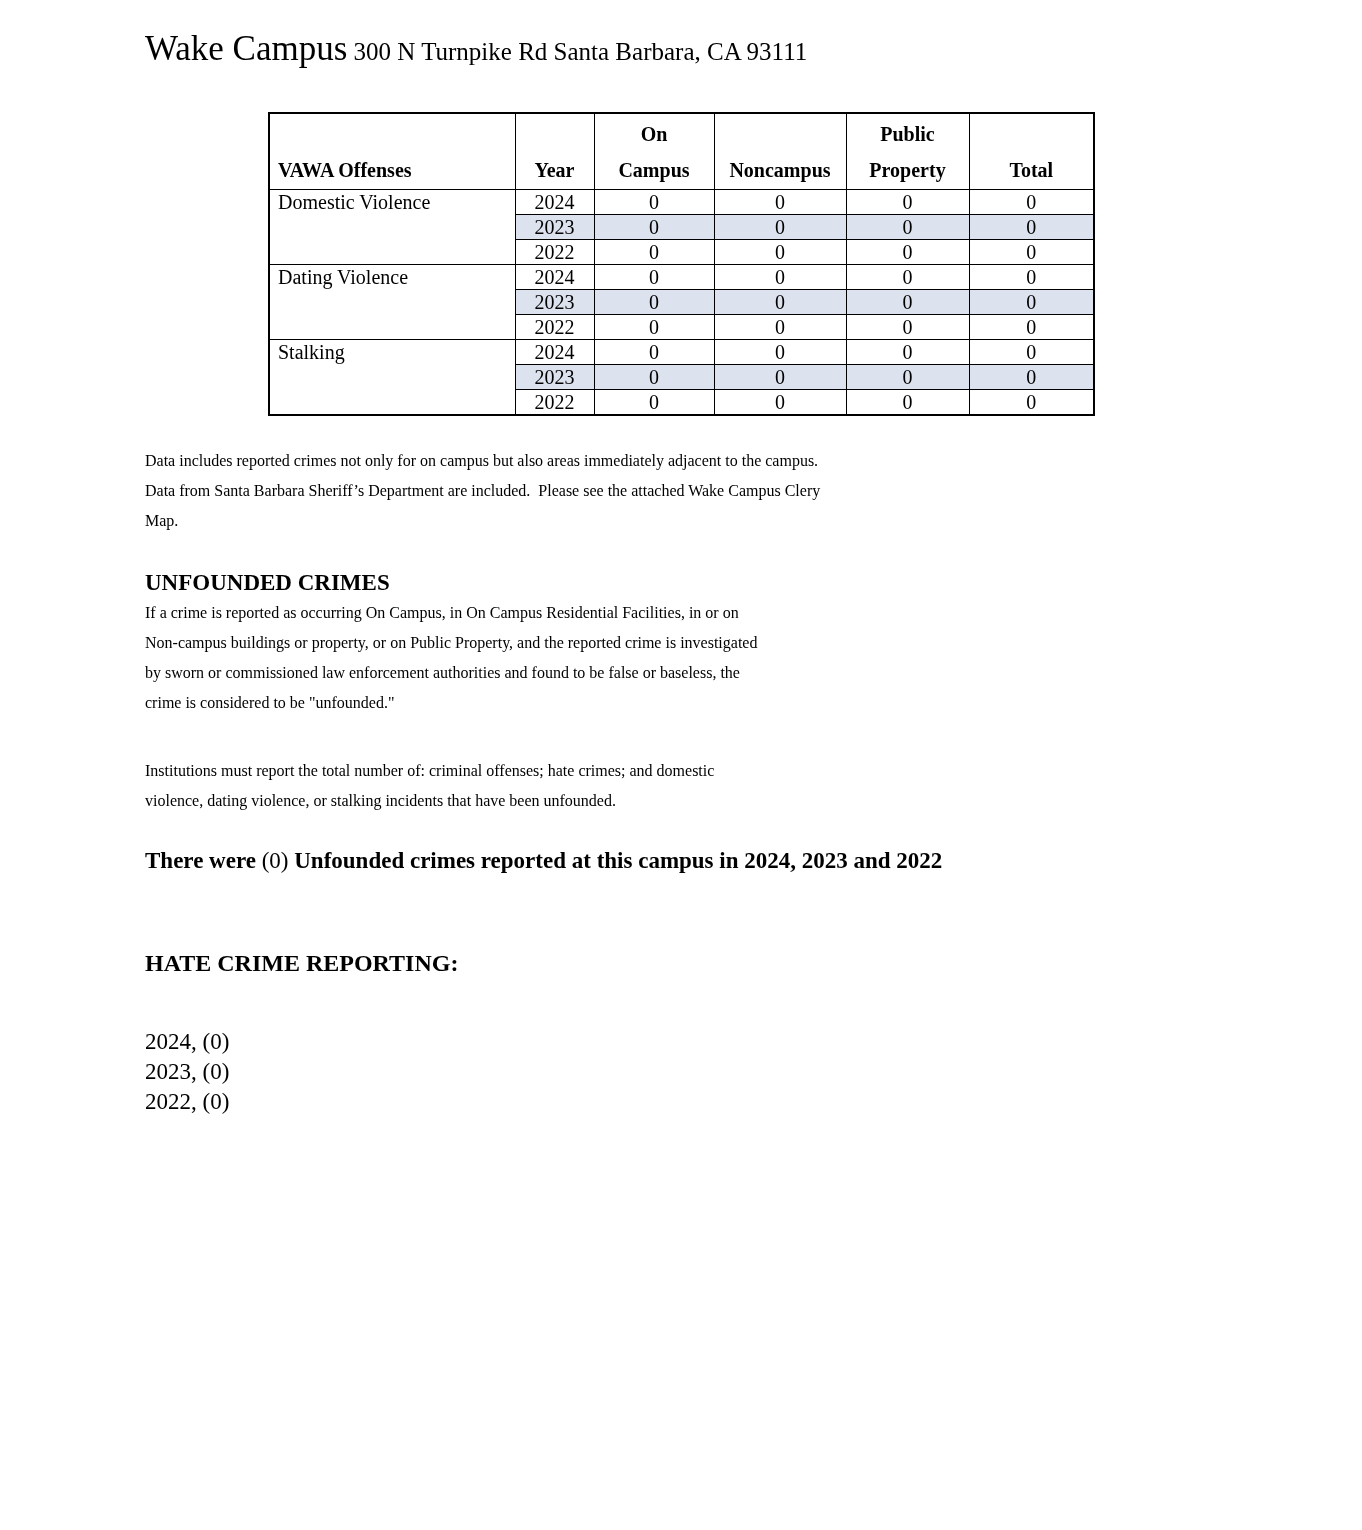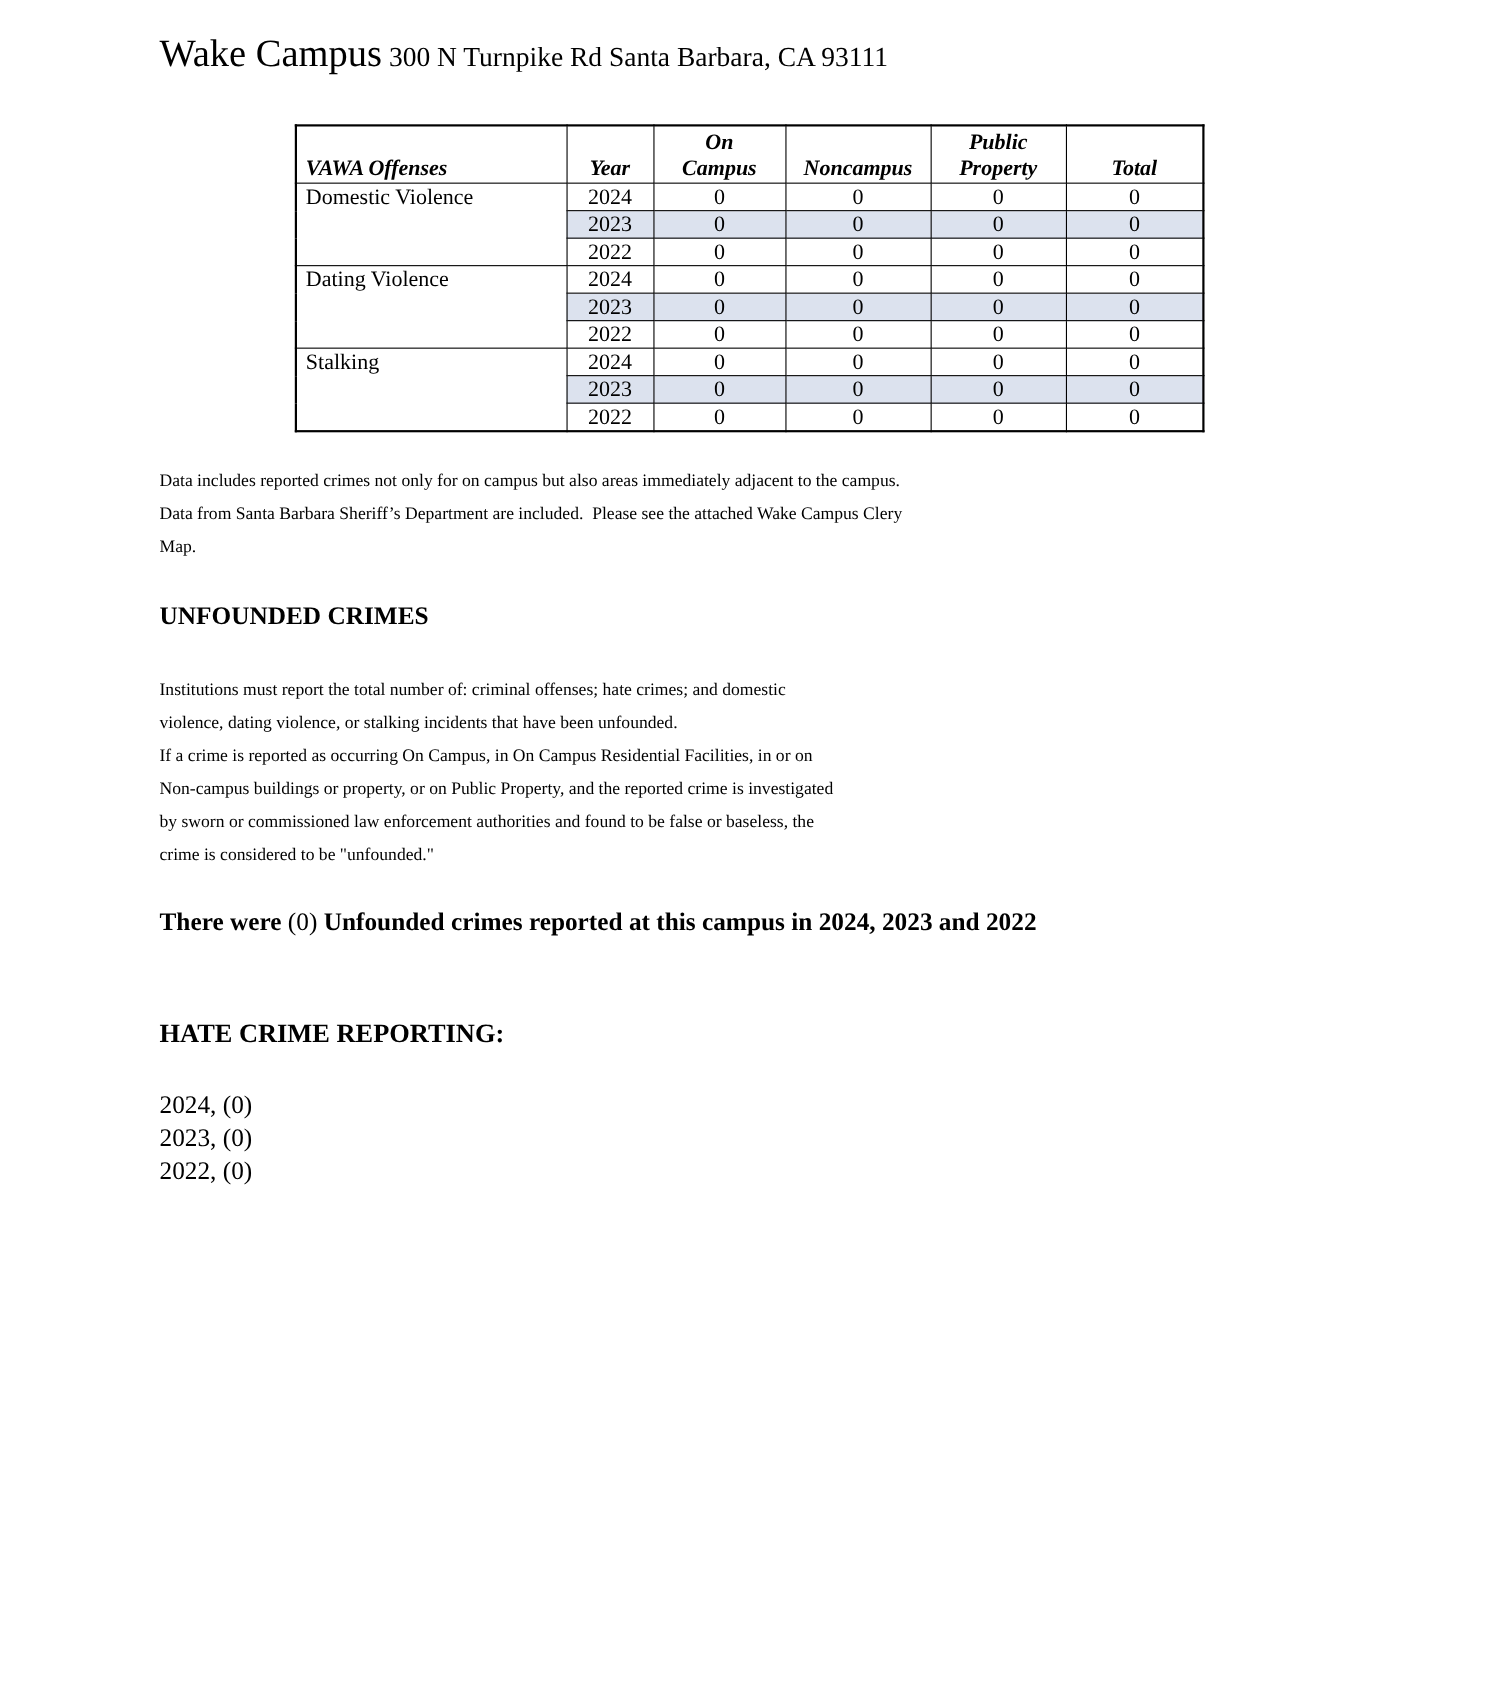--- a/index.html
+++ b/index.html
@@ -27,23 +27,22 @@
     font-size: 20px;
     border: 2px solid #000;
   }
   table.vawa th, table.vawa td { border: 1px solid #000; box-sizing: border-box; }
   table.vawa th {
     font-weight: bold;
     vertical-align: bottom;
     text-align: center;
     white-space: pre-line;
     padding: 2px 4px 1px 4px;
-    line-height: 24px;
+    line-height: 36px;
     height: 50px;
-    font-style: italic;
   }
   table.vawa th.offense-h { text-align: left; padding-left: 8px; }
   table.vawa td {
     text-align: center;
     height: 25px;
     line-height: 24px;
     padding: 0 4px;
   }
   table.vawa td.offense {
     text-align: left;
@@ -60,21 +59,21 @@
     margin: 0;
   }
   .data-note { margin-top: 30px; }
   .residential { margin-top: 62px; font-style: italic; }
   .h-unfounded { margin: 32px 0 0 0; font-size: 23px; line-height: 30px; font-weight: bold; }
   .unfounded-body { margin-top: 0; }
   .institutions { margin-top: 38px; }
   .statement { margin-top: 30px; font-size: 23px; line-height: 30px; }
   .statement .b { font-weight: bold; }
   .h-hate { margin: 72px 0 0 0; font-size: 24px; line-height: 31px; font-weight: bold; }
-  .years { margin-top: 34px; }
+  .years { margin-top: 48px; }
   .year-line { font-size: 23px; line-height: 30px; }
 </style>
 </head>
 <body>
 
 <div class="page">
   <div class="content">
 
     <div class="title-line">
       <span class="campus-name">Wake Campus</span>
@@ -174,27 +173,27 @@
       </tbody>
     </table>
 
     <div class="text-col">
       <p class="para data-note">Data includes reported crimes not only for on campus but also areas immediately adjacent to the campus.
 Data from Santa Barbara Sheriff’s Department are included.  Please see the attached Wake Campus Clery
 Map.</p>
 
 
       <div class="h-unfounded">UNFOUNDED CRIMES</div>
-      <p class="para institutions">Institutions must report the total number of: criminal offenses; hate crimes; and domestic
-violence, dating violence, or stalking incidents that have been unfounded.</p>
-
       <p class="para unfounded-body">If a crime is reported as occurring On Campus, in On Campus Residential Facilities, in or on
 Non-campus buildings or property, or on Public Property, and the reported crime is investigated
 by sworn or commissioned law enforcement authorities and found to be false or baseless, the
 crime is considered to be "unfounded."</p>
+
+      <p class="para institutions">Institutions must report the total number of: criminal offenses; hate crimes; and domestic
+violence, dating violence, or stalking incidents that have been unfounded.</p>
 
       <p class="statement"><span class="b">There were </span><span>(0)</span><span class="b"> Unfounded crimes reported at this campus in 2024, 2023 and 2022</span></p>
 
       <div class="h-hate">HATE CRIME REPORTING:</div>
 
       <div class="years">
         <div class="year-line">2024, (0)</div>
         <div class="year-line">2023, (0)</div>
         <div class="year-line">2022, (0)</div>
       </div>

